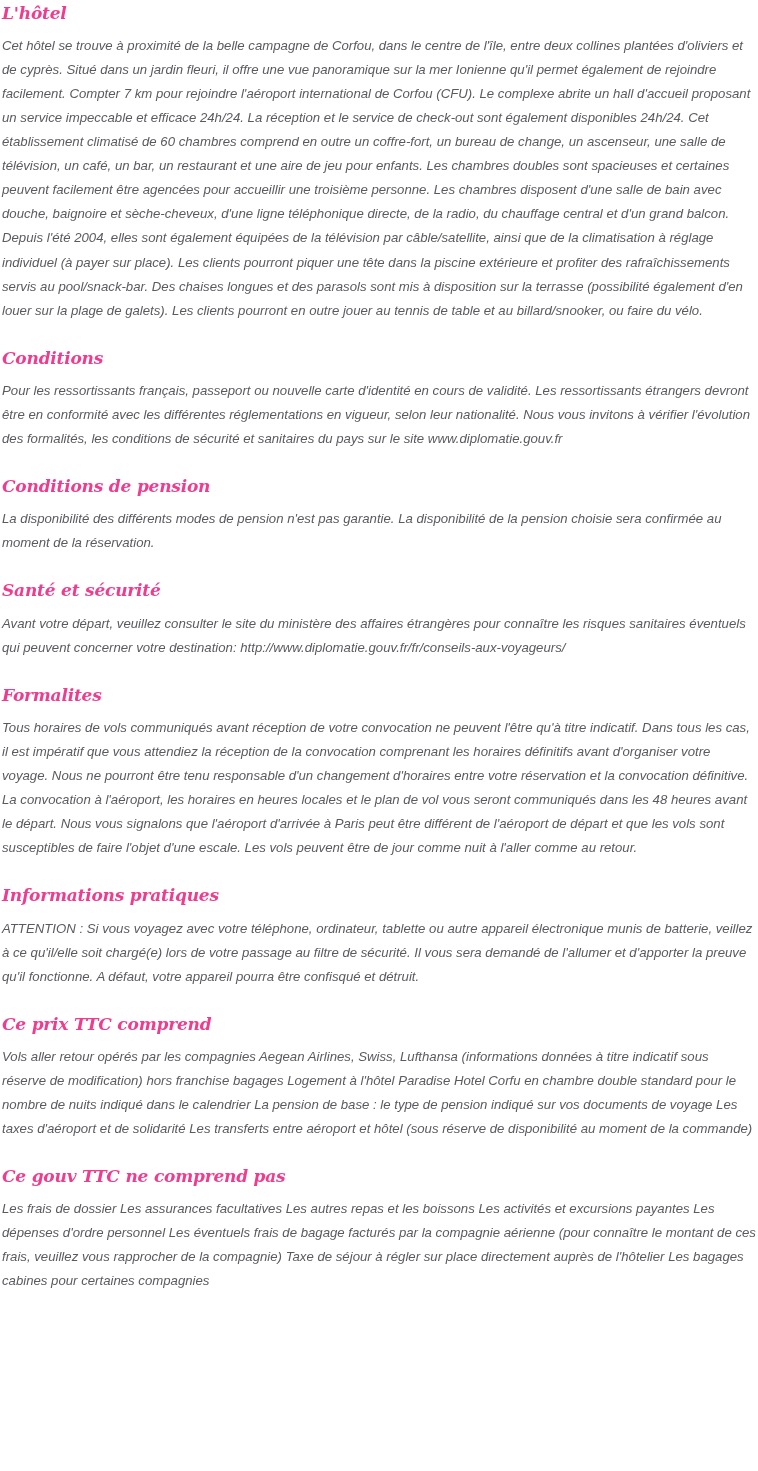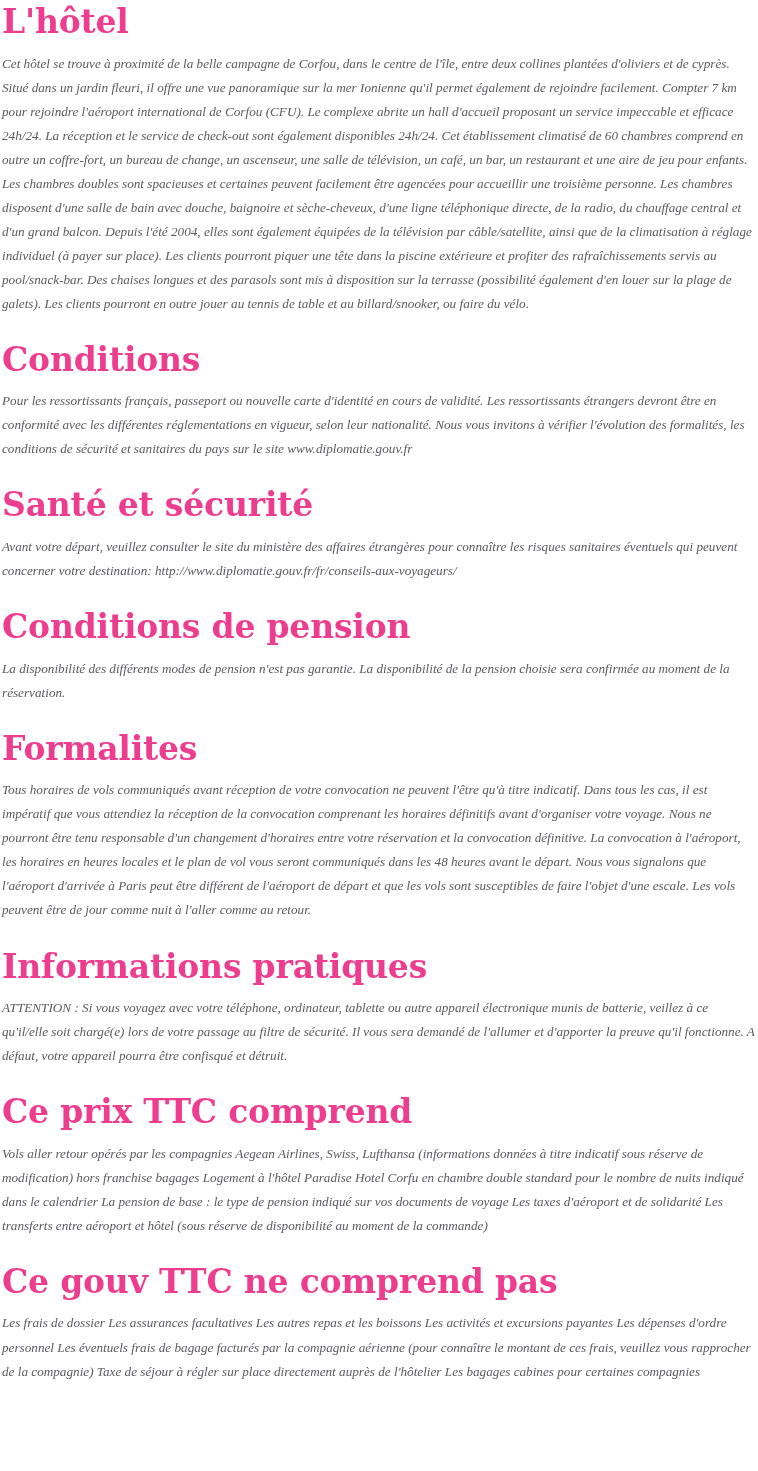--- a/index.html
+++ b/index.html
@@ -12,35 +12,36 @@
     font-family: "DejaVu Sans", sans-serif;
     color: #55555a;
   }
   .page {
     width: 758px;
     box-sizing: border-box;
     padding: 0 2px 10px 2px;
   }
   h2.section-title {
     font-family: "DejaVu Serif", serif;
+    font-style: italic;
     font-weight: bold;
     color: #ee3d8f;
-    font-size: 33px;
+    font-size: 17px;
     line-height: 1.08;
     margin: 0 0 12px 0;
     letter-spacing: -0.2px;
   }
   .section {
     margin-bottom: 26px;
   }
   .section.first {
     margin-top: 4px;
   }
   p.body-text {
-    font-family: Liberation Serif, serif;
+    font-family: Liberation Sans, sans-serif;
     font-style: italic;
     font-size: 13.2px;
     line-height: 1.82;
     color: #5a5a60;
     margin: 0;
     text-align: left;
   }
   .section + .section {
     margin-top: 0;
   }
@@ -54,27 +55,27 @@
     <h2 class="section-title">L'hôtel</h2>
     <p class="body-text">Cet hôtel se trouve à proximité de la belle campagne de Corfou, dans le centre de l'île, entre deux collines plantées d'oliviers et de cyprès. Situé dans un jardin fleuri, il offre une vue panoramique sur la mer Ionienne qu'il permet également de rejoindre facilement. Compter 7 km pour rejoindre l'aéroport international de Corfou (CFU). Le complexe abrite un hall d'accueil proposant un service impeccable et efficace 24h/24. La réception et le service de check-out sont également disponibles 24h/24. Cet établissement climatisé de 60 chambres comprend en outre un coffre-fort, un bureau de change, un ascenseur, une salle de télévision, un café, un bar, un restaurant et une aire de jeu pour enfants. Les chambres doubles sont spacieuses et certaines peuvent facilement être agencées pour accueillir une troisième personne. Les chambres disposent d'une salle de bain avec douche, baignoire et sèche-cheveux, d'une ligne téléphonique directe, de la radio, du chauffage central et d'un grand balcon. Depuis l'été 2004, elles sont également équipées de la télévision par câble/satellite, ainsi que de la climatisation à réglage individuel (à payer sur place). Les clients pourront piquer une tête dans la piscine extérieure et profiter des rafraîchissements servis au pool/snack-bar. Des chaises longues et des parasols sont mis à disposition sur la terrasse (possibilité également d'en louer sur la plage de galets). Les clients pourront en outre jouer au tennis de table et au billard/snooker, ou faire du vélo.</p>
   </div>
 
   <div class="section">
     <h2 class="section-title">Conditions</h2>
     <p class="body-text">Pour les ressortissants français, passeport ou nouvelle carte d'identité en cours de validité. Les ressortissants étrangers devront être en conformité avec les différentes réglementations en vigueur, selon leur nationalité. Nous vous invitons à vérifier l'évolution des formalités, les conditions de sécurité et sanitaires du pays sur le site www.diplomatie.gouv.fr</p>
   </div>
 
   <div class="section">
-    <h2 class="section-title">Santé et sécurité</h2>
-    <p class="body-text">Avant votre départ, veuillez consulter le site du ministère des affaires étrangères pour connaître les risques sanitaires éventuels qui peuvent concerner votre destination: http://www.diplomatie.gouv.fr/fr/conseils-aux-voyageurs/</p>
+    <h2 class="section-title">Conditions de pension</h2>
+    <p class="body-text">La disponibilité des différents modes de pension n'est pas garantie. La disponibilité de la pension choisie sera confirmée au moment de la réservation.</p>
   </div>
 
   <div class="section">
-    <h2 class="section-title">Conditions de pension</h2>
-    <p class="body-text">La disponibilité des différents modes de pension n'est pas garantie. La disponibilité de la pension choisie sera confirmée au moment de la réservation.</p>
+    <h2 class="section-title">Santé et sécurité</h2>
+    <p class="body-text">Avant votre départ, veuillez consulter le site du ministère des affaires étrangères pour connaître les risques sanitaires éventuels qui peuvent concerner votre destination: http://www.diplomatie.gouv.fr/fr/conseils-aux-voyageurs/</p>
   </div>
 
   <div class="section">
     <h2 class="section-title">Formalites</h2>
     <p class="body-text">Tous horaires de vols communiqués avant réception de votre convocation ne peuvent l'être qu'à titre indicatif. Dans tous les cas, il est impératif que vous attendiez la réception de la convocation comprenant les horaires définitifs avant d'organiser votre voyage. Nous ne pourront être tenu responsable d'un changement d'horaires entre votre réservation et la convocation définitive. La convocation à l'aéroport, les horaires en heures locales et le plan de vol vous seront communiqués dans les 48 heures avant le départ. Nous vous signalons que l'aéroport d'arrivée à Paris peut être différent de l'aéroport de départ et que les vols sont susceptibles de faire l'objet d'une escale. Les vols peuvent être de jour comme nuit à l'aller comme au retour.</p>
   </div>
 
   <div class="section">
     <h2 class="section-title">Informations pratiques</h2>
     <p class="body-text">ATTENTION : Si vous voyagez avec votre téléphone, ordinateur, tablette ou autre appareil électronique munis de batterie, veillez à ce qu'il/elle soit chargé(e) lors de votre passage au filtre de sécurité. Il vous sera demandé de l'allumer et d'apporter la preuve qu'il fonctionne. A défaut, votre appareil pourra être confisqué et détruit.</p>

